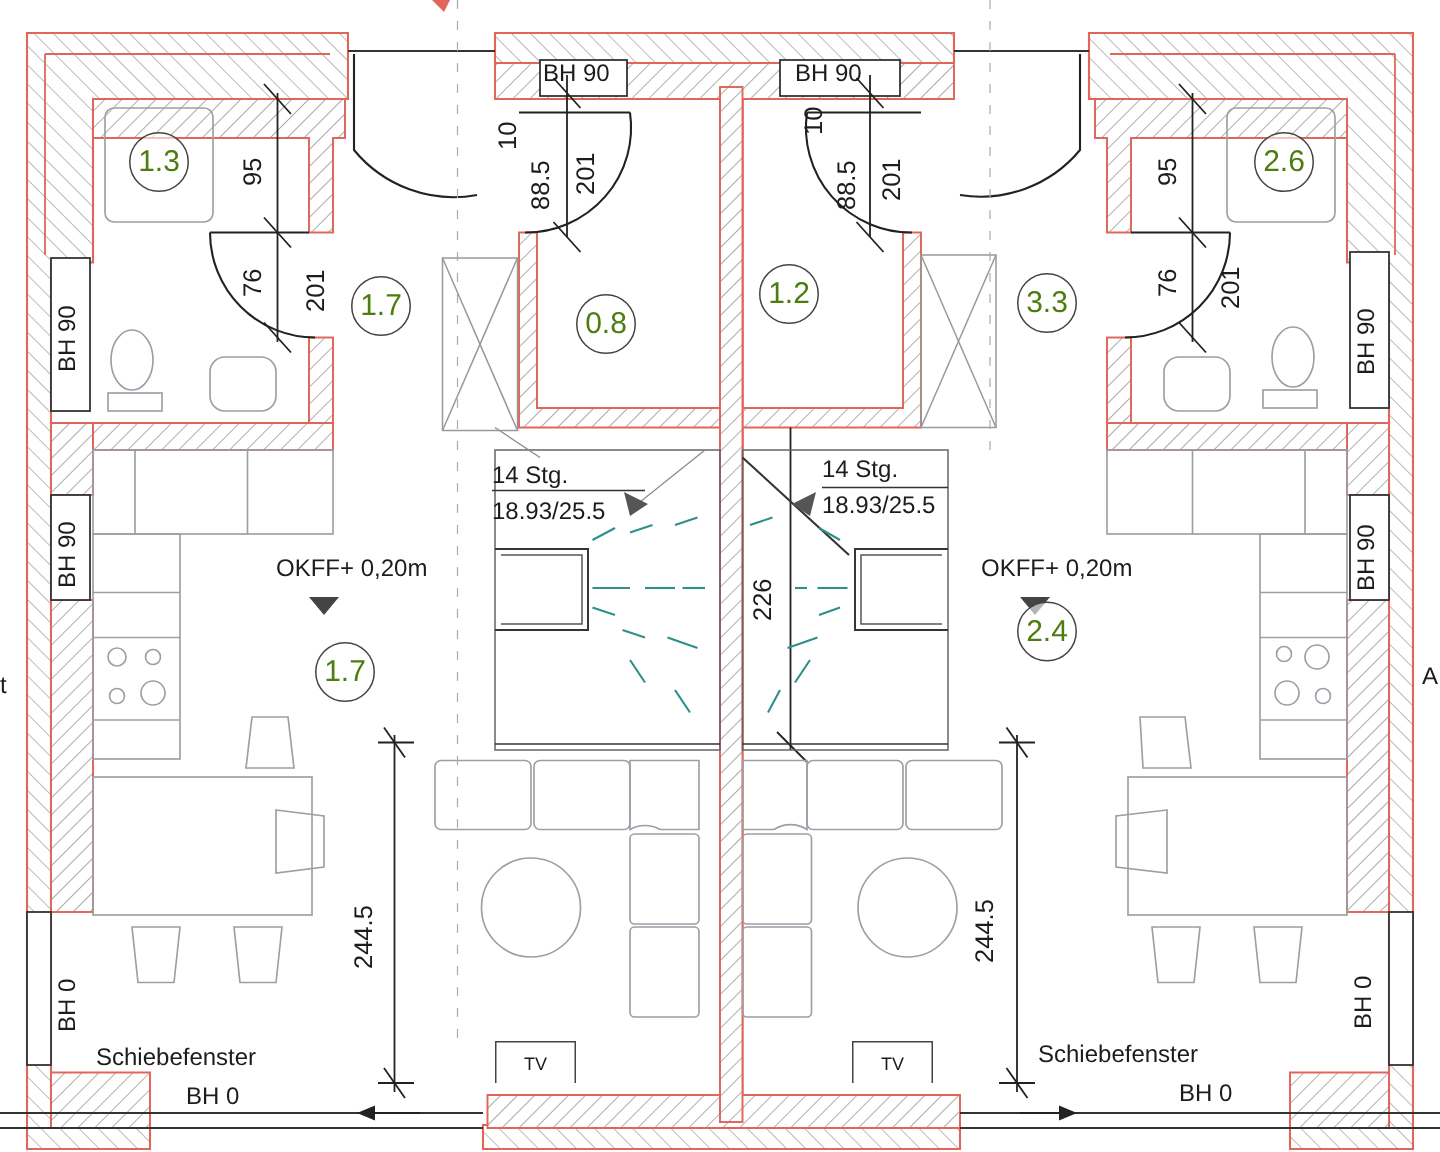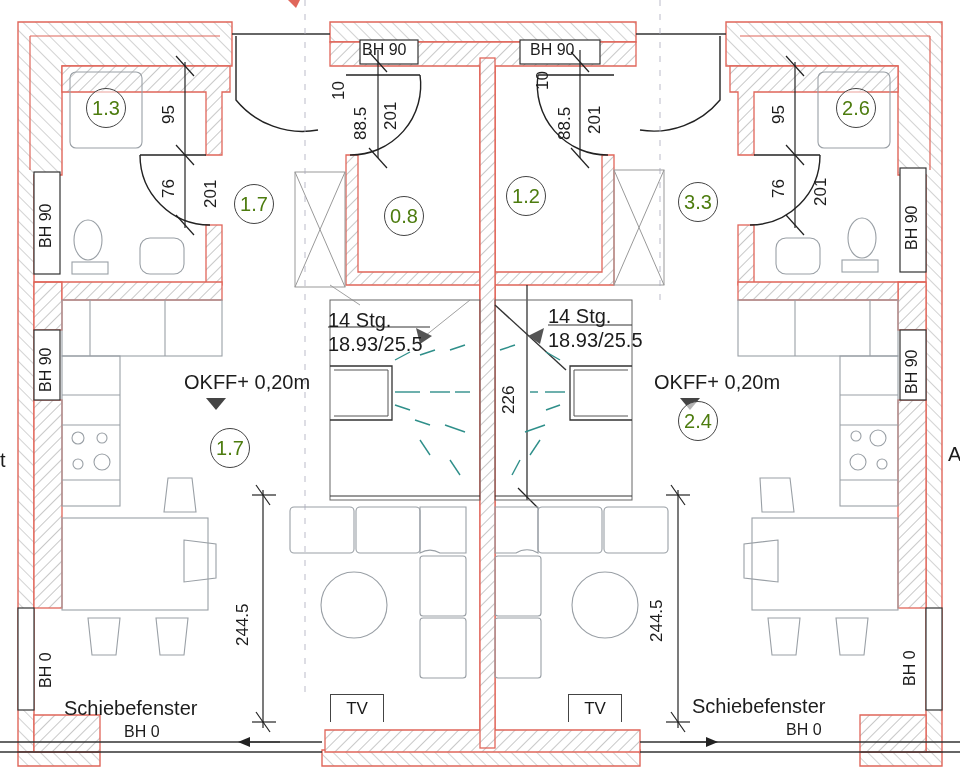--- a/index.html
+++ b/index.html
@@ -7,22 +7,22 @@
          font-family: "Liberation Sans", sans-serif; color: #1a1a1a; }
   #plan { position: absolute; left: 0; top: 0; width: 960px; height: 768px; }
   .lbl { position: absolute; font-family: "Liberation Sans", sans-serif; color: #1c1c1c;
          white-space: nowrap; line-height: 1; }
   .room { position: absolute; width: 40px; height: 40px; border: 1.3px solid #444;
           border-radius: 50%; display: flex; align-items: center; justify-content: center;
           font-size: 20px; color: #4d7c0f; background: rgba(255,255,255,0.6); box-sizing: border-box; }
   .dim { font-size: 17px; }
   .vert { transform-origin: left top; transform: rotate(-90deg); }
   .bh { font-size: 16px; }
-  .note { font-size: 20px; }
-  .tv { position: absolute; font-size: 17px; display: flex; align-items: center; justify-content: center;
+  .note { font-size: 16px; }
+  .tv { position: absolute; font-size: 12px; display: flex; align-items: center; justify-content: center;
         border: 1px solid #444; border-bottom: none; box-sizing: border-box; }
 </style>
 </head>
 <body>
 
 <svg id="plan" viewBox="0 0 960 768" xmlns="http://www.w3.org/2000/svg">
   <defs>
     <pattern id="hatch" patternUnits="userSpaceOnUse" width="8" height="8" patternTransform="rotate(45)">
       <rect width="8" height="8" fill="#ffffff"></rect>
       <line x1="0" y1="0" x2="0" y2="8" stroke="#9a9a9a" stroke-width="1.1"></line>

